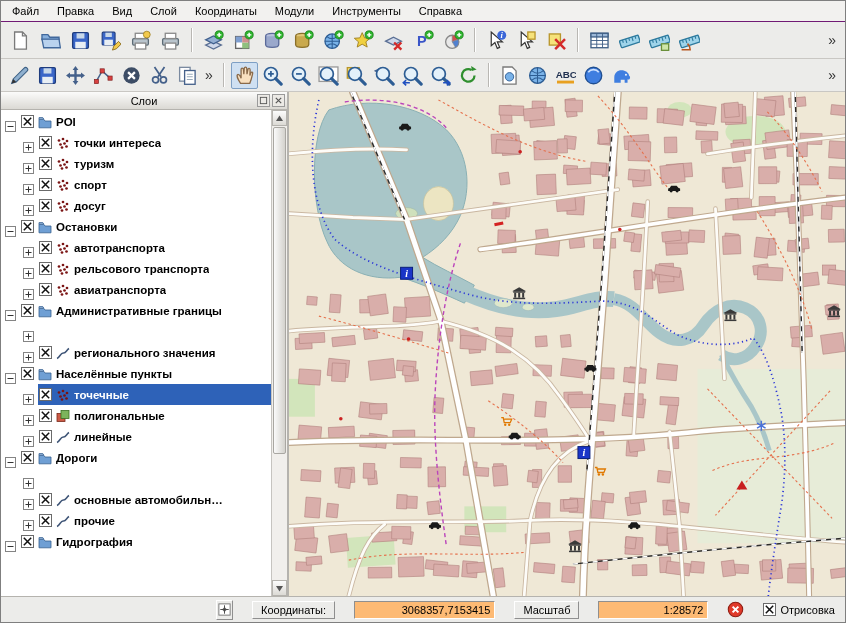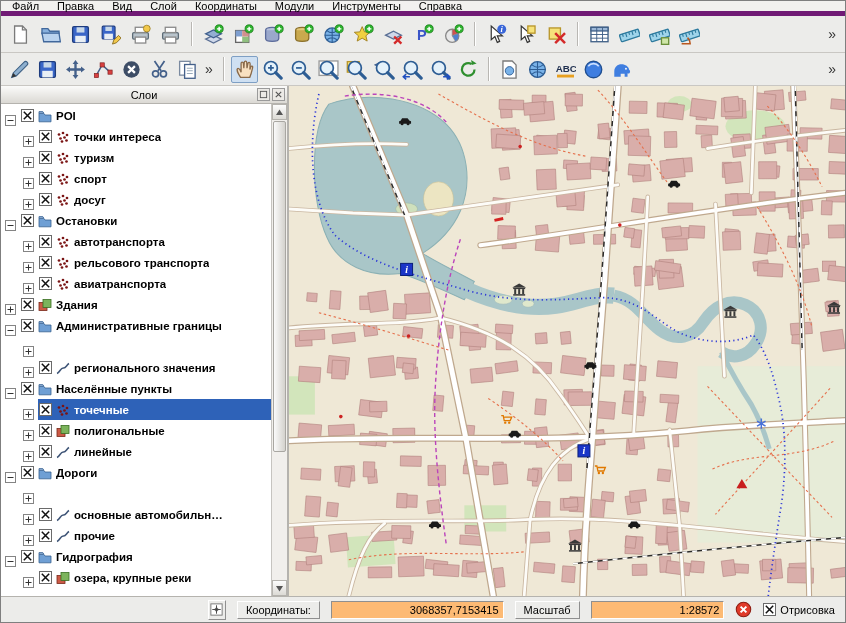--- a/index.html
+++ b/index.html
@@ -1,18 +1,18 @@
 <!DOCTYPE html>
 <html><head>
 <meta charset="utf-8">
 <style>
 *{margin:0;padding:0;box-sizing:border-box}
 html,body{width:846px;height:623px;overflow:hidden;font-family:"Liberation Sans",sans-serif;font-size:11px;color:#000;background:#ececec}
 .window{width:846px;height:623px;border:1px solid #7f7f7f;display:flex;flex-direction:column;background:#ececea}
-.menubar{display:flex;align-items:center;height:15px;background:#f2f1ef;border-bottom:5px solid #701a75;padding-left:2px}
+.menubar{display:flex;align-items:center;height:21px;background:#f2f1ef;border-bottom:1px solid #701a75;padding-left:2px}
 .menu-item{padding:3px 9px;cursor:default}
 .toolbar{display:flex;align-items:center;background:#ececea;border-bottom:1px solid #c9c7c3;padding:2px 5px}
 #toolbar1{height:37px}
 #toolbar2{height:33px}
 .tb-group{display:flex;align-items:center;gap:1px}
 .tb-btn{width:29px;height:29px;display:flex;align-items:center;justify-content:center;border:1px solid transparent;border-radius:2px;background:transparent}
 #toolbar2 .tb-btn{width:27px;height:27px}
 .tb-btn svg{width:21px;height:21px;display:block}
 .tb-btn.active{background:#cfe0f2;border:1px solid #7e9fc4}
 .tb-sep{width:2px;height:24px;border-left:1px solid #b9b7b3;border-right:1px solid #fff;margin:0 6px}
@@ -37,21 +37,21 @@
 .layer-icon{flex:none;width:14px;height:14px}
 .layer-icon svg{width:14px;height:14px;display:block}
 .layer-label{font-weight:bold;font-size:11.5px;white-space:nowrap;overflow:hidden}
 .scrollbar{flex:none;width:16px;background:#f1efec;border-left:1px solid #c6c4c0;display:flex;flex-direction:column}
 .sb-arrow{flex:none;height:16px;border:1px solid #b5b3ae;background:linear-gradient(#fcfcfc,#dcdad5);display:flex;align-items:center;justify-content:center}
 .sb-arrow svg{width:9px;height:9px;display:block}
 .sb-track{flex:1;position:relative}
 .sb-thumb{position:absolute;left:1px;right:1px;top:1px;height:72%;background:linear-gradient(90deg,#fafafa,#d4d2cd);border:1px solid #a9a7a2;border-radius:2px}
 .map-area{flex:1;min-width:0;background:#efe8d6;position:relative}
 .map-area svg{display:block;width:100%;height:100%}
-.statusbar{height:26px;flex:none;background:#ececea;border-top:1px solid #b5b3ae;display:flex;align-items:center;gap:11px;padding:0 4px}
+.statusbar{height:26px;flex:none;background:#ececea;border-top:1px solid #b5b3ae;display:flex;align-items:center;gap:19px;padding:0 4px}
 .sb-space{width:192px;flex:none}
 .sb-icon{width:20px;height:20px;border:1px solid;border-color:#fff #8f8f8f #8f8f8f #fff;display:flex;align-items:center;justify-content:center;background:#ececea}
 .sb-icon svg{width:15px;height:15px;display:block}
 .sb-raised{border:1px solid;border-color:#fff #8f8f8f #8f8f8f #fff;padding:2px 8px;background:#ececea;white-space:nowrap}
 .sb-sunken{border:1px solid;border-color:#8f8f8f #fff #fff #8f8f8f;background:#fdba74;text-align:right;padding:2px 4px;white-space:nowrap}
 .coord-box{width:194px}
 .scale-box{width:150px}
 .sb-stop{width:19px;height:19px;display:flex;align-items:center;justify-content:center}
 .sb-stop svg{width:17px;height:17px;display:block}
 .sb-check{display:flex;align-items:center;gap:4px;padding-right:6px}
@@ -686,44 +686,20 @@
                   </svg>
                 </span>
                 <span class="layer-label">авиатранспорта</span>
               </div>
             </div>
             <div class="tree-row">
               <span style="width: 4px; flex: 0 0 auto;"></span>
               <span class="expander">
                 <svg viewBox="0 0 11 11">
                   <rect x="0.5" y="0.5" width="10" height="10" fill="#fff" stroke="#848484"></rect>
-                  <path d="M2.5,5.5 h6 M5.5,2.5 v6" stroke="#333" stroke-width="1"></path>
-                </svg>
-              </span>
-              <div class="row-main">
-                <span class="checkbox">
-                  <svg viewBox="0 0 13 13">
-                    <rect x="0.5" y="0.5" width="12" height="12" fill="#fff" stroke="#6a6a6a"></rect>
-                    <path d="M2.8,2.8 L10.2,10.2 M10.2,2.8 L2.8,10.2" stroke="#111" stroke-width="1.5"></path>
-                  </svg>
-                </span>
-                <span class="layer-icon">
-                  <svg viewBox="0 0 14 14">
-                    <rect x="1" y="4.5" width="8" height="8" fill="#cc5a46" stroke="#79281a" stroke-width="0.8"></rect>
-                    <rect x="5" y="1.5" width="8" height="8" fill="#7cb45c" stroke="#3a6e22" stroke-width="0.8"></rect>
-                  </svg>
-                </span>
-                <span class="layer-label">Здания</span>
-              </div>
-            </div>
-            <div class="tree-row">
-              <span style="width: 4px; flex: 0 0 auto;"></span>
-              <span class="expander">
-                <svg viewBox="0 0 11 11">
-                  <rect x="0.5" y="0.5" width="10" height="10" fill="#fff" stroke="#848484"></rect>
                   <path d="M2.5,5.5 h6" stroke="#333" stroke-width="1"></path>
                 </svg>
               </span>
               <div class="row-main">
                 <span class="checkbox">
                   <svg viewBox="0 0 13 13">
                     <rect x="0.5" y="0.5" width="12" height="12" fill="#fff" stroke="#6a6a6a"></rect>
                     <path d="M2.8,2.8 L10.2,10.2 M10.2,2.8 L2.8,10.2" stroke="#111" stroke-width="1.5"></path>
                   </svg>
                 </span>
@@ -964,44 +940,20 @@
                     <path d="M2.8,2.8 L10.2,10.2 M10.2,2.8 L2.8,10.2" stroke="#111" stroke-width="1.5"></path>
                   </svg>
                 </span>
                 <span class="layer-icon">
                   <svg viewBox="0 0 14 14">
                     <path d="M1,4.2 h4.6 l1.4,1.8 h6 V12.8 H1 Z" fill="#6f9fd4" stroke="#35608f" stroke-width="0.8"></path>
                     <path d="M1,4.2 V2.6 h3.8 l1,1.6 Z" fill="#a9c6e8" stroke="#35608f" stroke-width="0.8"></path>
                   </svg>
                 </span>
                 <span class="layer-label">Гидрография</span>
-              </div>
-            </div>
-            <div class="tree-row">
-              <span style="width: 22px; flex: 0 0 auto;"></span>
-              <span class="expander">
-                <svg viewBox="0 0 11 11">
-                  <rect x="0.5" y="0.5" width="10" height="10" fill="#fff" stroke="#848484"></rect>
-                  <path d="M2.5,5.5 h6 M5.5,2.5 v6" stroke="#333" stroke-width="1"></path>
-                </svg>
-              </span>
-              <div class="row-main">
-                <span class="checkbox">
-                  <svg viewBox="0 0 13 13">
-                    <rect x="0.5" y="0.5" width="12" height="12" fill="#fff" stroke="#6a6a6a"></rect>
-                    <path d="M2.8,2.8 L10.2,10.2 M10.2,2.8 L2.8,10.2" stroke="#111" stroke-width="1.5"></path>
-                  </svg>
-                </span>
-                <span class="layer-icon">
-                  <svg viewBox="0 0 14 14">
-                    <rect x="1" y="4.5" width="8" height="8" fill="#cc5a46" stroke="#79281a" stroke-width="0.8"></rect>
-                    <rect x="5" y="1.5" width="8" height="8" fill="#7cb45c" stroke="#3a6e22" stroke-width="0.8"></rect>
-                  </svg>
-                </span>
-                <span class="layer-label">озера, крупные реки</span>
               </div>
             </div>
             <div class="tree-row">
               <span style="width: 22px; flex: 0 0 auto;"></span>
               <div class="row-main">
                 <span class="layer-label"></span>
               </div>
             </div>
           </div>
         <div class="scrollbar">

